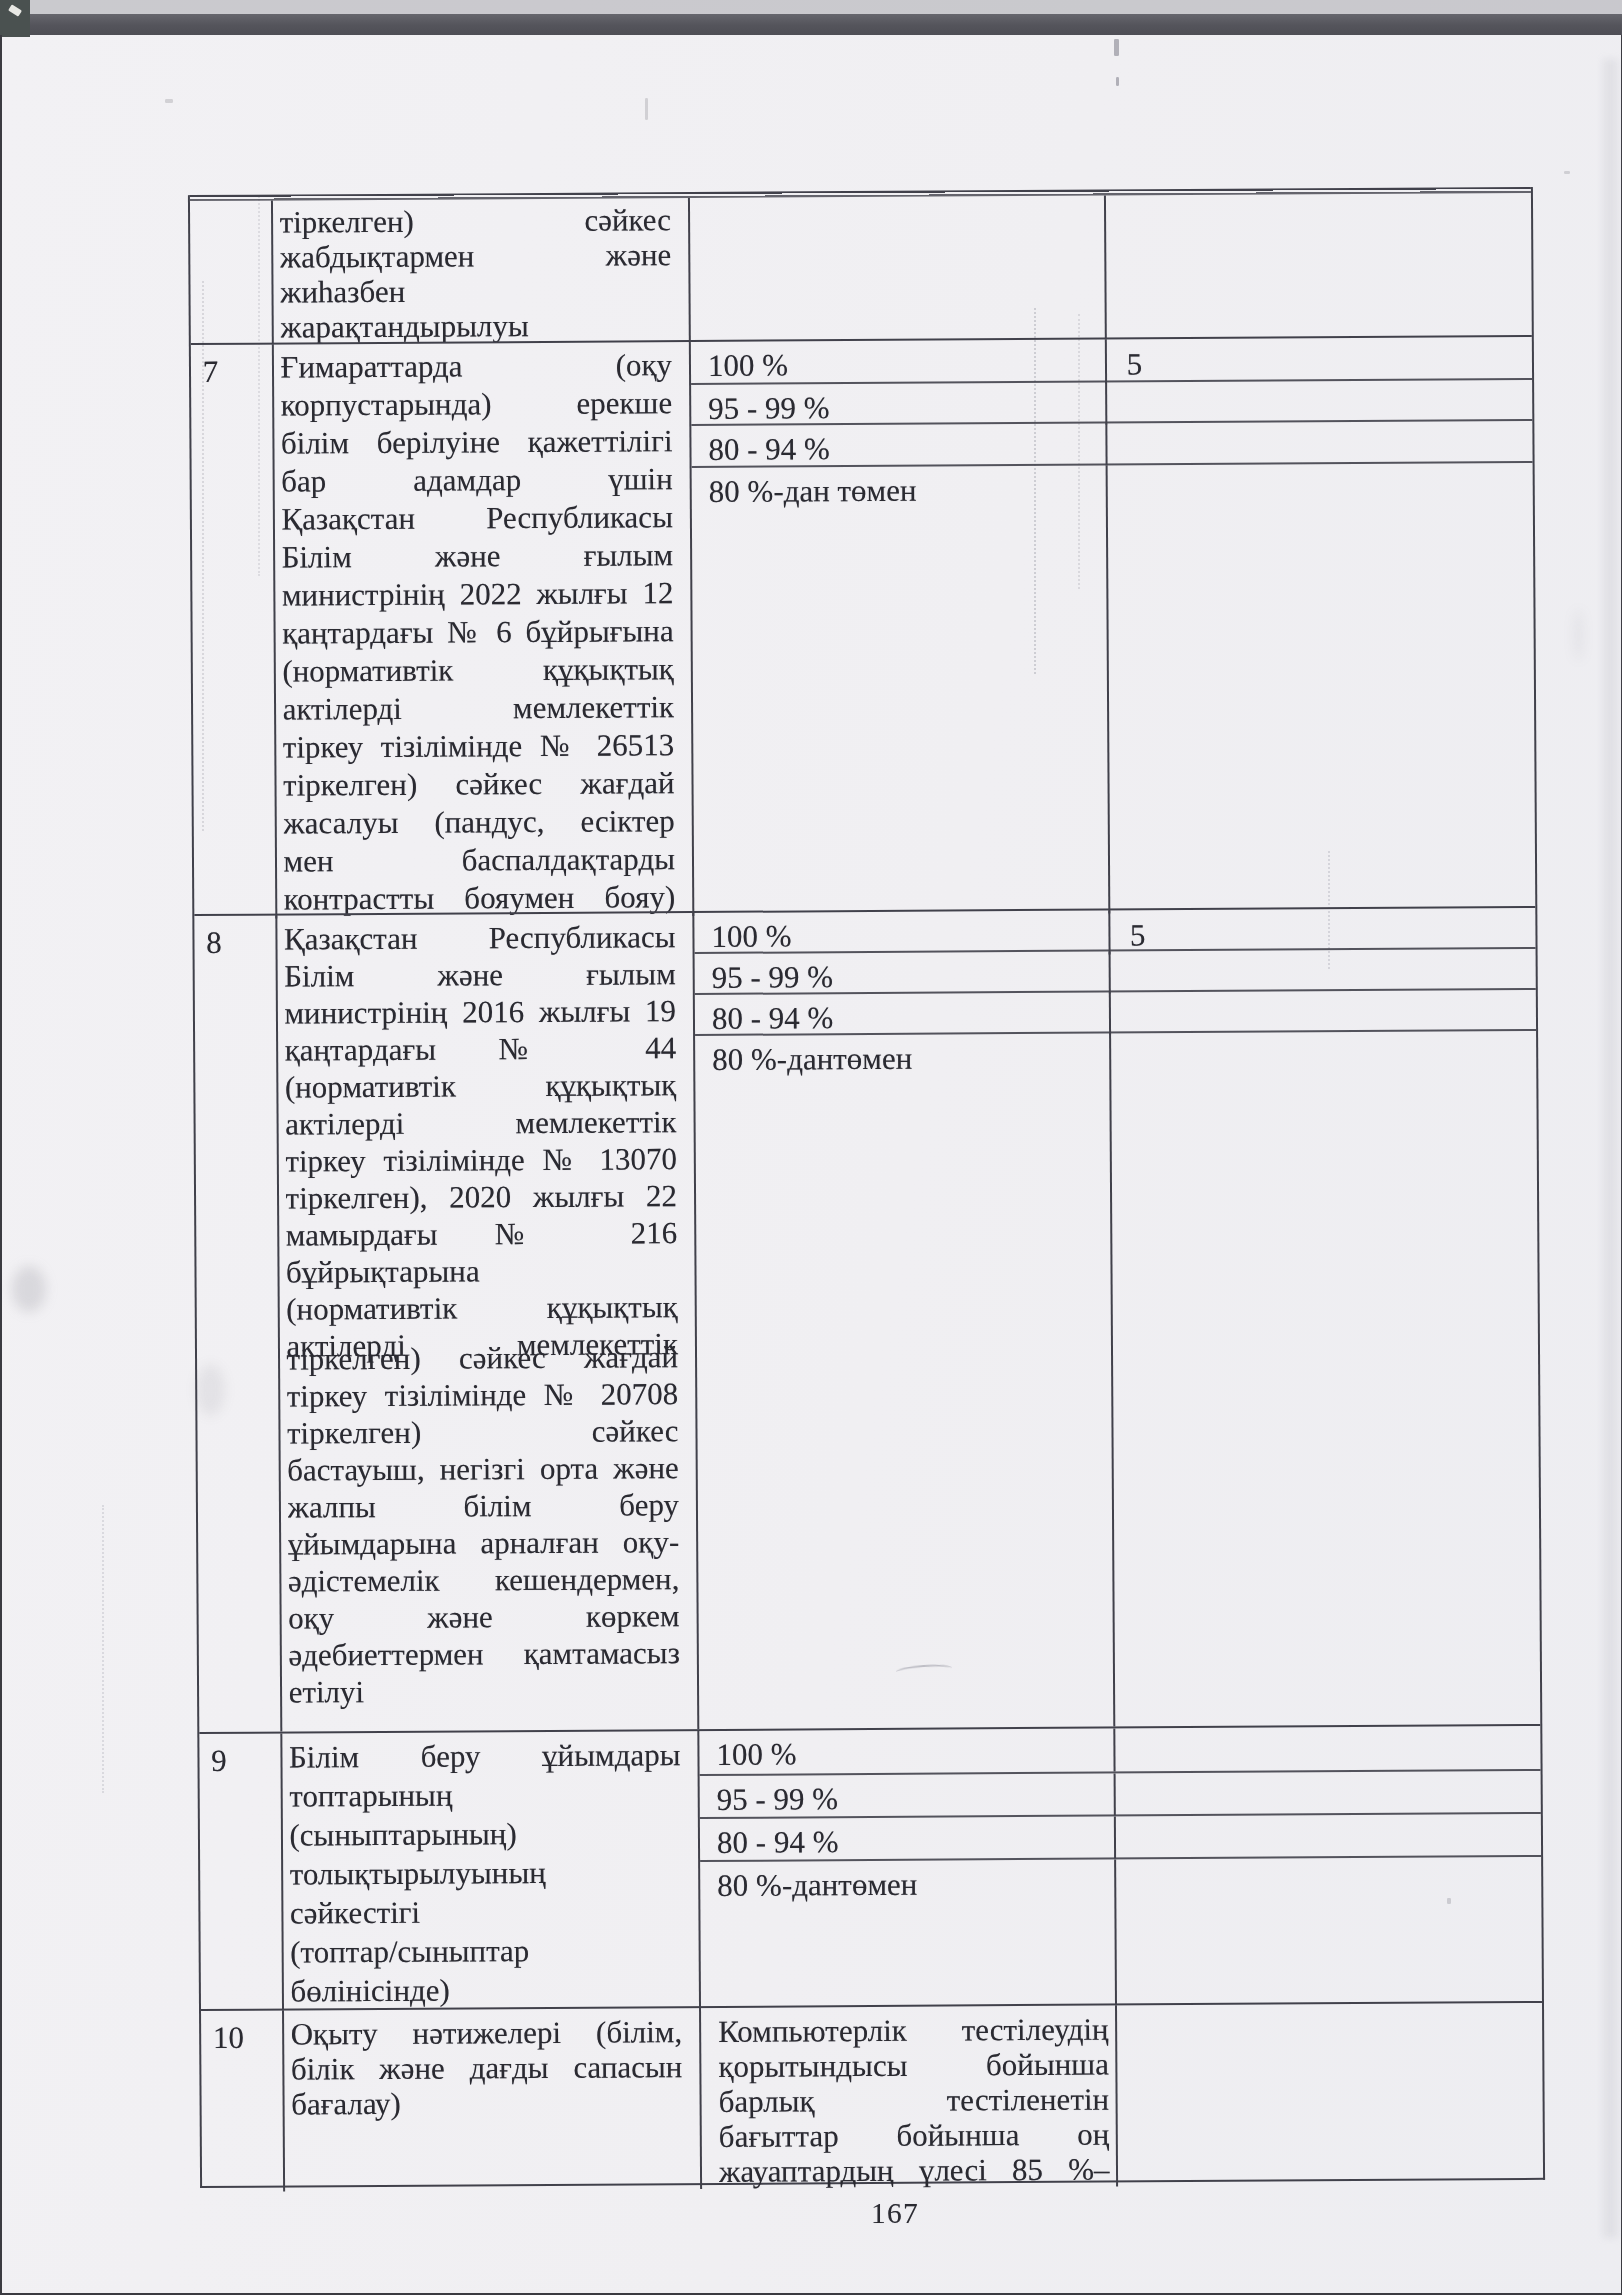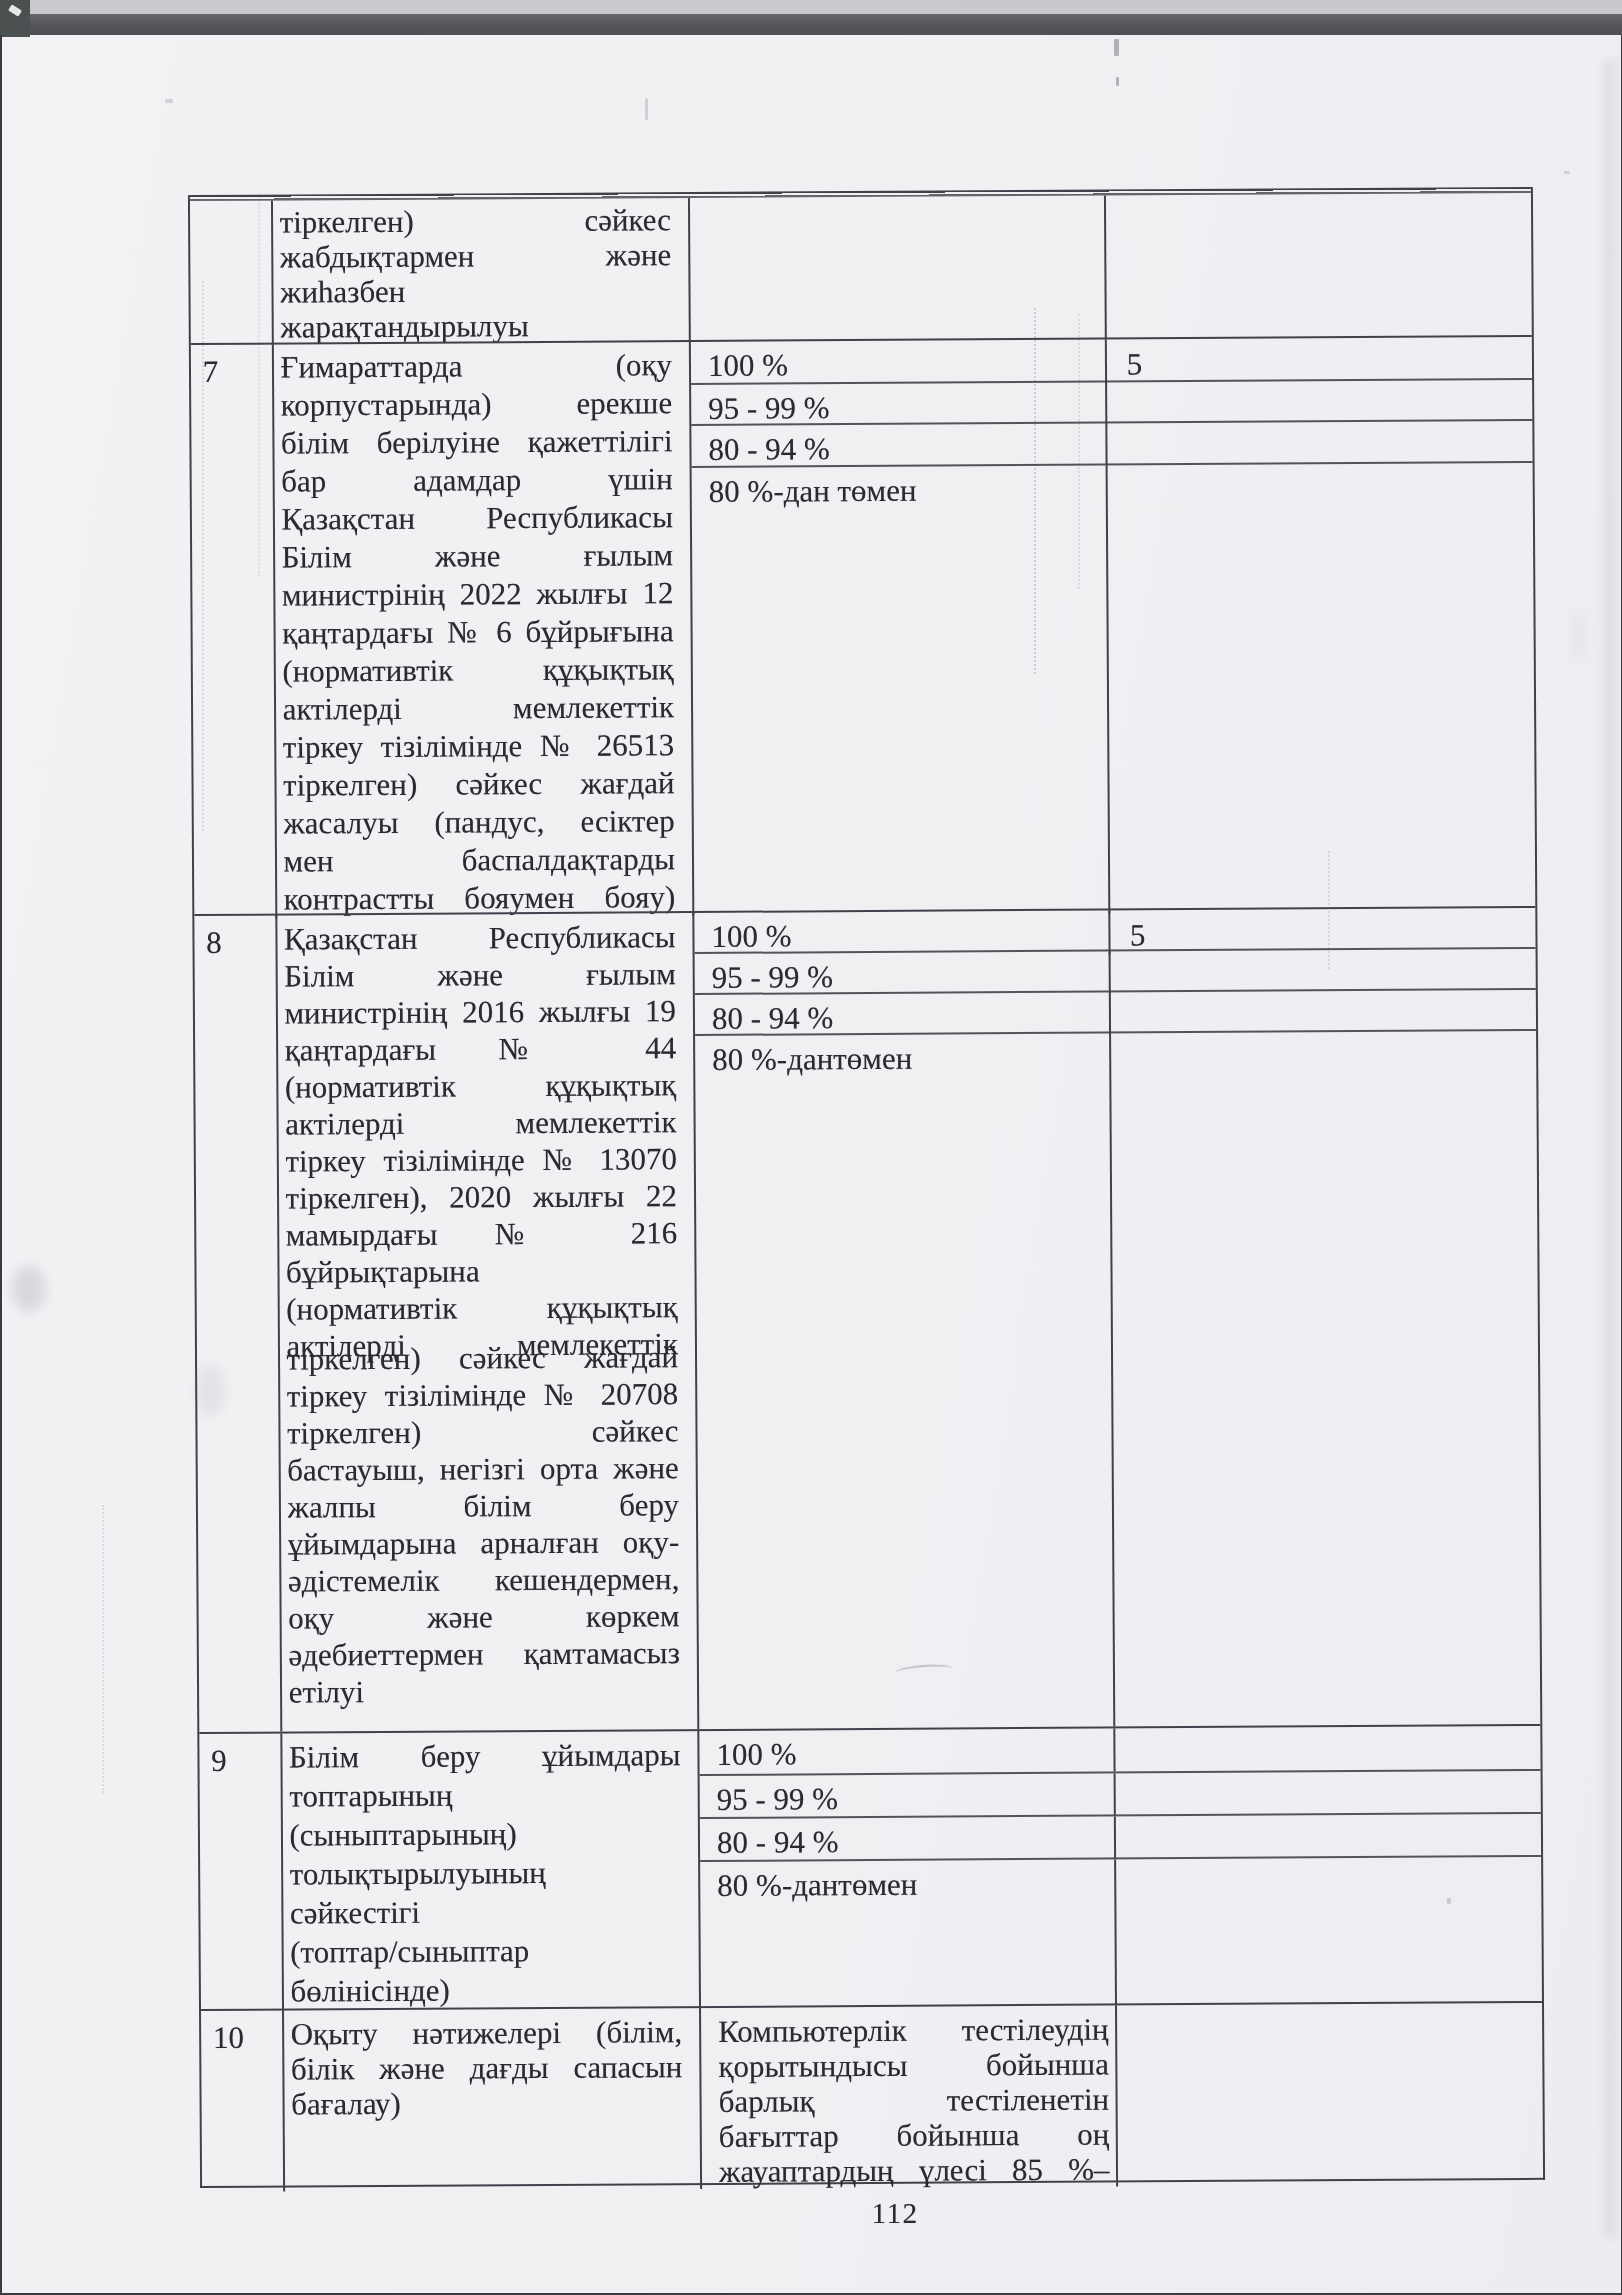--- a/index.html
+++ b/index.html
@@ -252,15 +252,15 @@
               <div class="ln" style="line-height: 35px; height: 35px;">барлық тестіленетін</div>
               <div class="ln" style="line-height: 35px; height: 35px;">бағыттар бойынша оң</div>
               <div class="ln" style="line-height: 35px; height: 35px;">жауаптардың үлесі 85 %–</div>
             </div>
             <div class="sub-score"></div>
           </div>
         </div>
       </div>
     </div>
 
-  <div class="pageno">112</div>
+  <div class="pageno">167</div>
 </div>
 
 
 </body></html>

